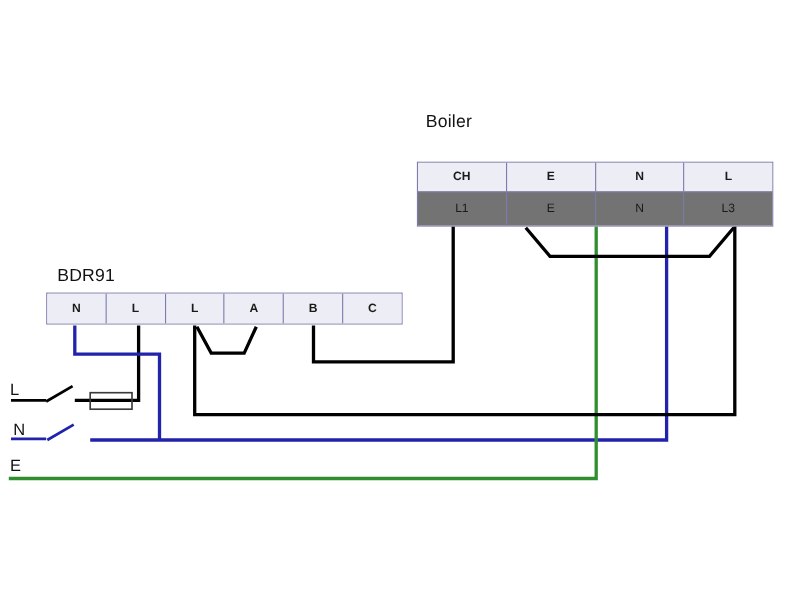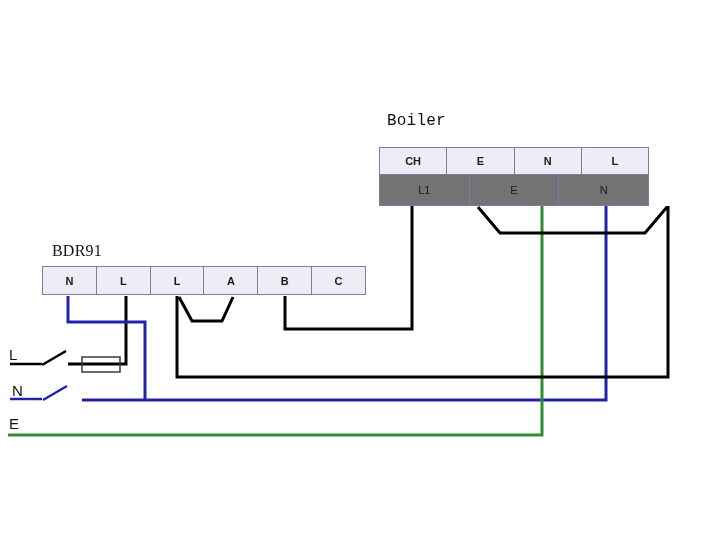--- a/index.html
+++ b/index.html
@@ -13,22 +13,22 @@
   .canvas { position:absolute; left:0; top:0; width:720px; height:540px; }
   svg.wires { position:absolute; left:0; top:0; }
 
   .title {
     position:absolute;
     font-size:16px;
     color:#111111;
     letter-spacing:0.2px;
     white-space:nowrap;
   }
-  .boiler-title { left:387px; top:112px;font-family:Liberation Mono, monospace; }
-  .bdr-title   { left:52px;  top:242px;font-family:Liberation Serif, serif; }
+  .boiler-title { left:387px; top:102px; }
+  .bdr-title   { left:52px;  top:242px; }
 
   .tbl {
     position:absolute;
     border:1.5px solid #7b7bac;
     box-sizing:border-box;
     display:flex;
     flex-direction:column;
   }
   .tbl .row { display:flex; width:100%; }
   .tbl .cell {
@@ -36,21 +36,21 @@
     border-left:1.5px solid #7b7bac;
     display:flex;
     align-items:center;
     justify-content:center;
     font-size:11px;
     color:#1a1a1a;
     box-sizing:border-box;
   }
   .tbl .cell:first-child { border-left:none; }
 
-  .boiler-block { left:379px; top:147px; width:270px; }
+  .boiler-block { left:379px; top:147px; width:324px; }
   .boiler-block .row.hdr  { height:26px; background:#ededf6; }
   .boiler-block .row.hdr .cell { font-weight:bold; }
   .boiler-block .row.vals { height:30px; background:#737373; border-top:1.5px solid #7b7bac; }
 
   .bdr-block { left:42px; top:266px; width:324px; }
   .bdr-block .row.hdr { height:27px; background:#ededf6; }
   .bdr-block .row.hdr .cell { font-weight:bold; }
 
   .mains-label {
     position:absolute;
@@ -95,20 +95,21 @@
     <div class="row hdr">
       <div class="cell">CH</div>
       <div class="cell">E</div>
       <div class="cell">N</div>
       <div class="cell">L</div>
     </div>
     <div class="row vals">
       <div class="cell">L1</div>
       <div class="cell">E</div>
       <div class="cell">N</div>
+      <div class="cell">L3</div>
     </div>
   </div>
 
   <div class="title bdr-title">BDR91</div>
 
   <div class="tbl bdr-block">
     <div class="row hdr">
       <div class="cell">N</div>
       <div class="cell">L</div>
       <div class="cell">L</div>

